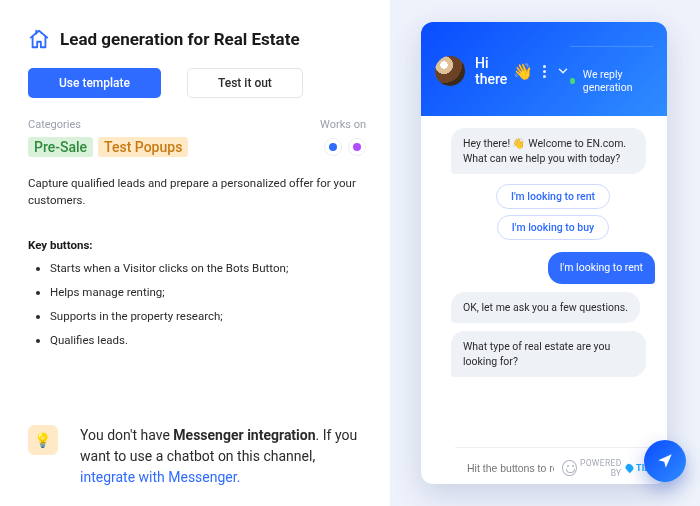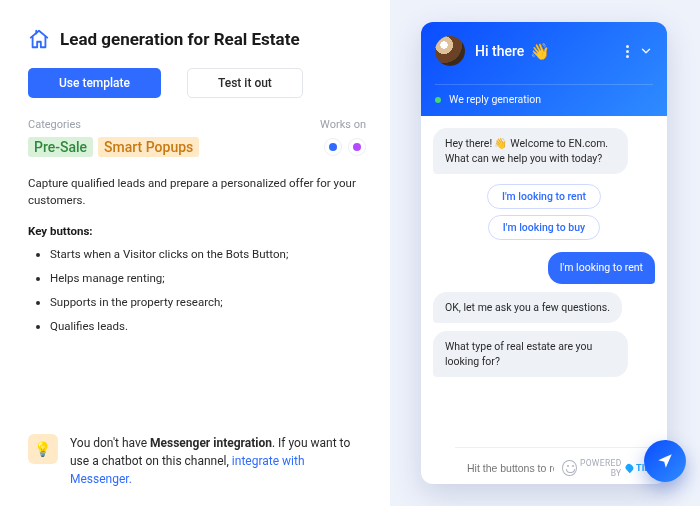--- a/index.html
+++ b/index.html
@@ -93,21 +93,21 @@
     align-items: center;
     justify-content: center;
   }
   .channel-dot .inner-dot {
     width: 8px; height: 8px; border-radius: 50%;
   }
   .description {
     font-size: 11.5px;
     color: #2b2b2b;
     line-height: 1.5;
-    margin-bottom: 14px;
+    margin-bottom: 28px;
   }
   .features-heading {
     font-size: 11.5px;
     font-weight: 700;
     margin-bottom: 8px;
   }
   .features-list {
     list-style: disc;
     padding-left: 22px;
     font-size: 11.5px;
@@ -126,23 +126,24 @@
     width: 30px; height: 30px;
     border-radius: 6px;
     background: #ffe9c7;
     display: flex;
     align-items: center;
     justify-content: center;
     flex-shrink: 0;
     font-size: 14px;
   }
   .notice-text {
-    font-size: 12px;
+    font-size: 14px;
     color: #2b2b2b;
     line-height: 1.5;
+    margin-left: 10px;
   }
   .notice-text b { font-weight: 700; }
   .notice-text .link { color: #2f6bff; cursor: pointer; }
 
   
   .right {
     width: 310px;
     background: #eef2fb;
     padding: 22px 20px 22px 18px;
     display: flex;
@@ -159,21 +160,21 @@
     display: flex;
     flex-direction: column;
     overflow: hidden;
   }
   .chat-header {
     height: 94px;
     background: linear-gradient(135deg, #0a4cff 0%, #2f8cff 100%);
     padding: 14px 14px 10px 14px;
     color: #fff;
     display: flex;
-    flex-direction: column;
+    flex-direction: row;
     justify-content: space-between;
   }
   .chat-header-top {
     display: flex;
     align-items: center;
     gap: 10px;
   }
   .avatar {
     width: 30px; height: 30px; border-radius: 50%;
     background: radial-gradient(circle at 30% 30%, #fff 12%, #e0c29a 13% 30%, #6b4226 31% 60%, #3b2a1a 61%);
@@ -204,21 +205,21 @@
     margin-top: 10px;
     opacity: .95;
   }
   .status-dot {
     width: 6px; height: 6px; border-radius: 50%;
     background: #4be06a;
   }
 
   .chat-body {
     flex: 1;
-    padding: 12px 12px 4px 12px;
+    padding: 12px 12px 4px 30px;
     overflow: hidden;
     display: flex;
     flex-direction: column;
     gap: 8px;
   }
   .bubble {
     max-width: 195px;
     padding: 8px 12px;
     border-radius: 14px;
     font-size: 10.5px;
@@ -341,21 +342,21 @@
     </div>
 
     <div class="meta-row">
       <span class="meta-label">Categories</span>
       <span class="meta-label">Works on</span>
     </div>
 
     <div class="tags-channels-row">
       <div class="tags">
         <span class="tag tag-green">Pre-Sale</span>
-        <span class="tag tag-orange">Smart Popups</span>
+        <span class="tag tag-orange">Test Popups</span>
       </div>
       <div class="channels">
         <span class="channel-dot">
             <span class="inner-dot" style="background:#2f6bff"></span>
           </span>
         <span class="channel-dot">
             <span class="inner-dot" style="background:#b44bff"></span>
           </span>
       </div>
     </div>

